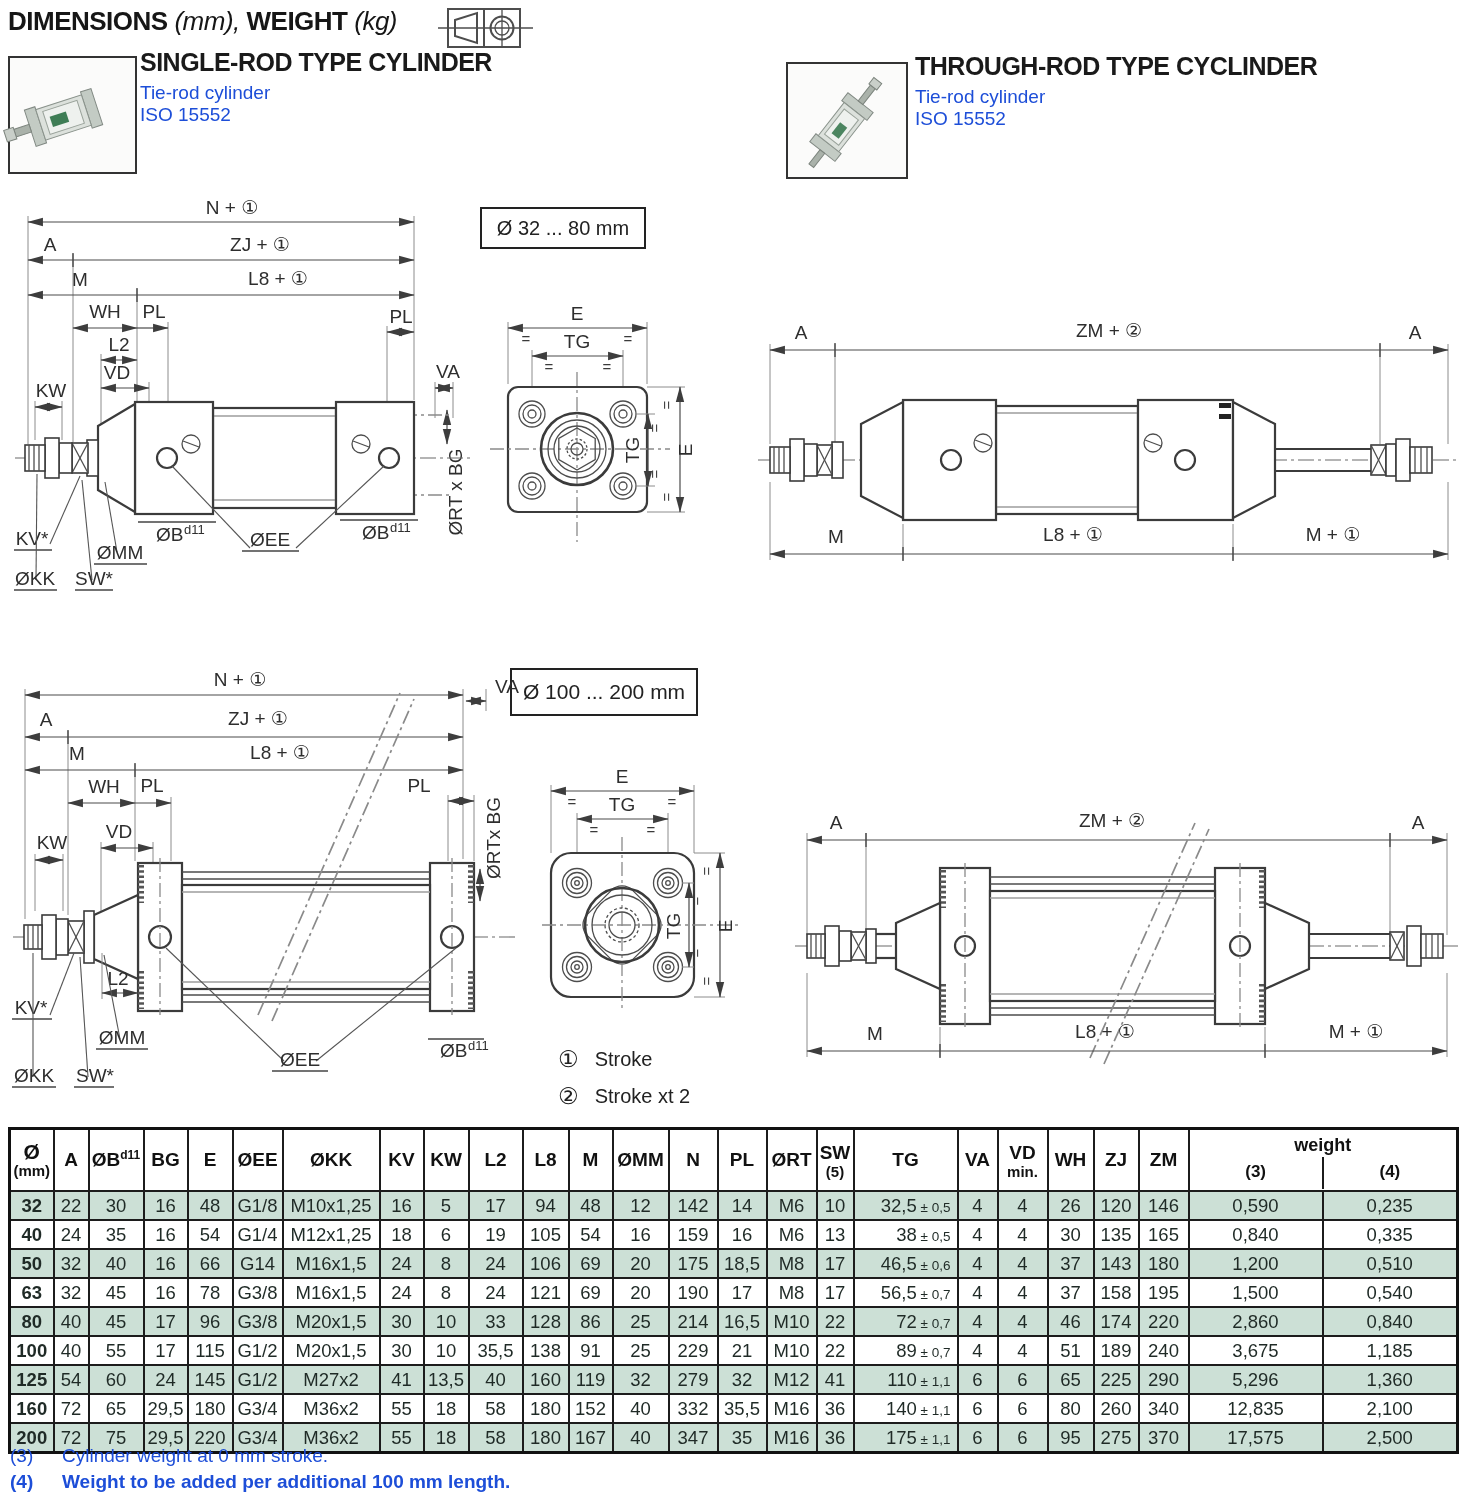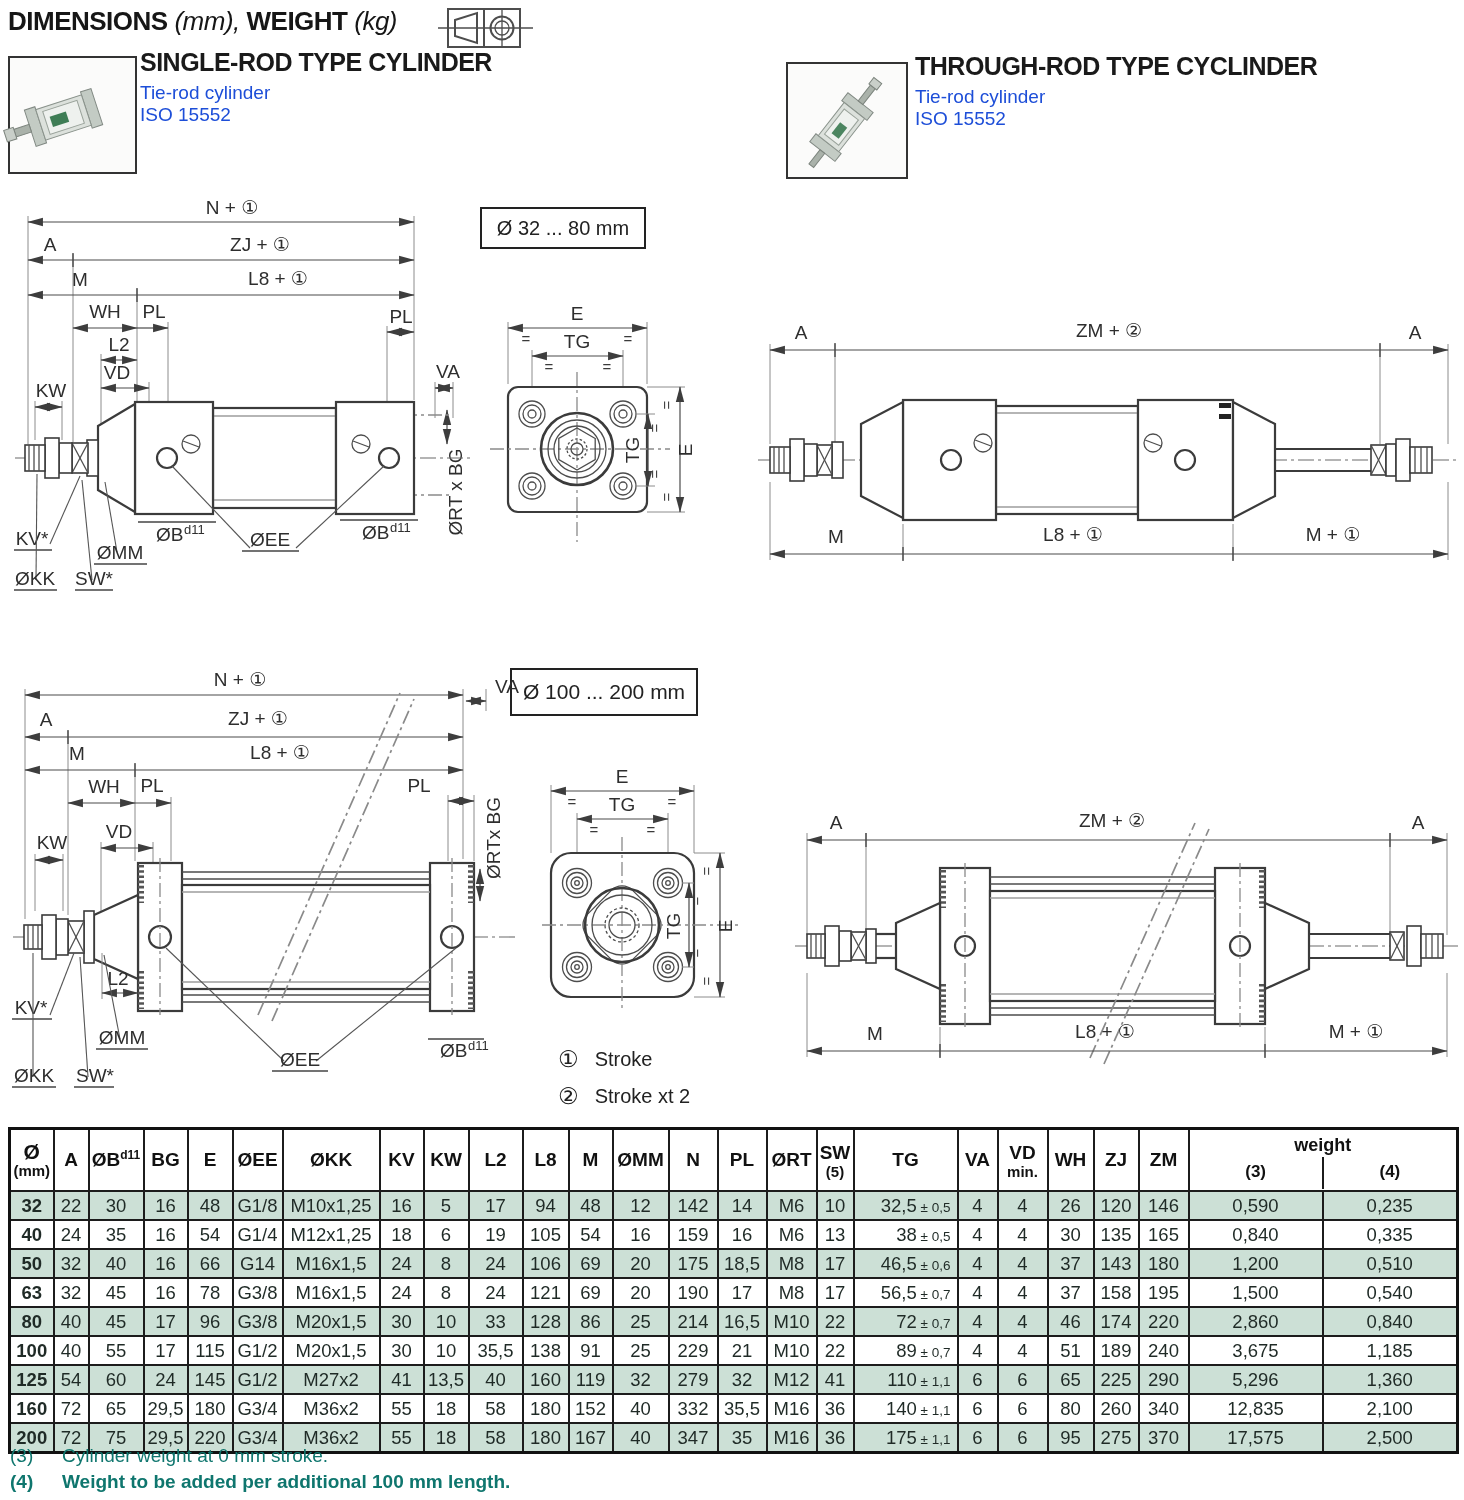--- a/index.html
+++ b/index.html
@@ -45,21 +45,21 @@
   .h2 .big{display:block;font-size:21px;line-height:22px;}
   .h2 .small{display:block;font-size:15px;font-weight:bold;line-height:16px;}
   .subline{display:block;font-size:15px;font-weight:bold;line-height:15px;}
   sup.hd{font-size:12px;font-weight:bold;}
   th.wth{padding:0;}
   .wtop{font-size:18px;font-weight:bold;border-bottom:none;height:26px;line-height:28px;}
   .wbot{display:flex;height:32px;}
   .wbot span{flex:1;font-size:17px;font-weight:bold;line-height:30px;}
   .wbot span:first-child{border-right:2px solid #1c1c1c;}
   
-  .fnote{font-size:19px;color:#0f766e;}
+  .fnote{font-size:19px;color:#1d4ed8;}
   .fnote .fl{display:inline-block;width:52px;}
 </style>
 </head>
 <body>
 
 <svg class="abs" width="0" height="0">
   <defs>
     <marker id="arr" viewBox="0 0 12 8" refX="11.5" refY="4" markerWidth="13" markerHeight="9" orient="auto-start-reverse">
       <path d="M0,0.8 L12,4 L0,7.2 Z" fill="#3d3d3d"></path>
     </marker>

